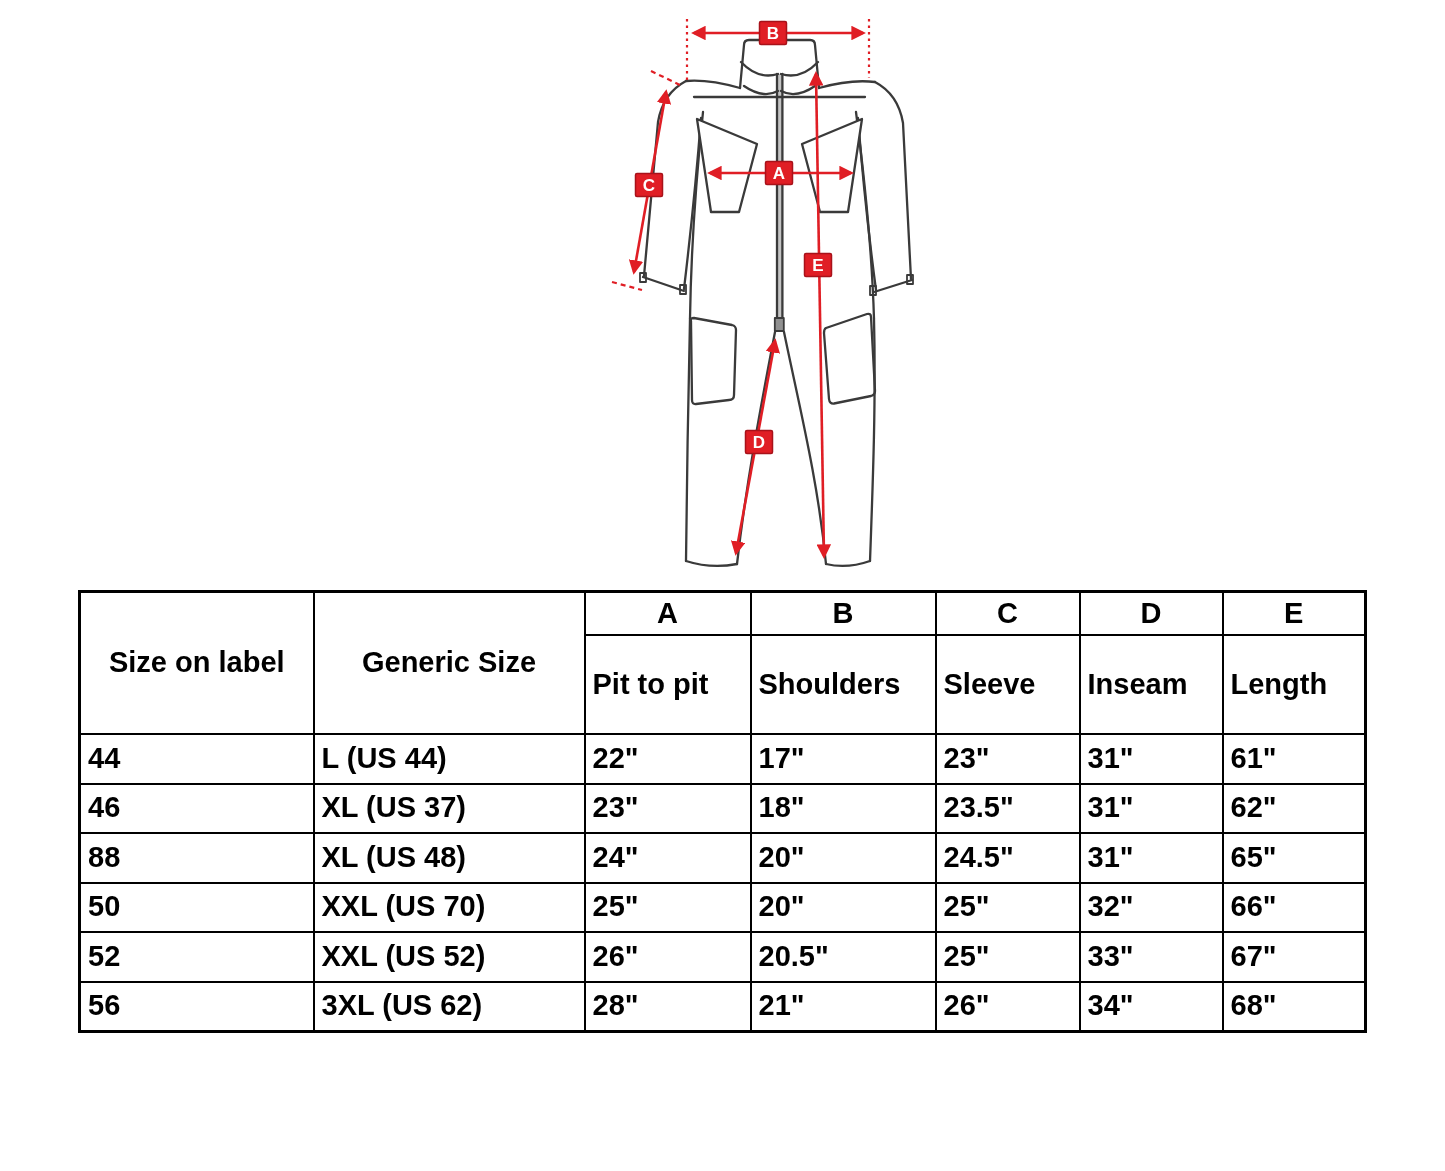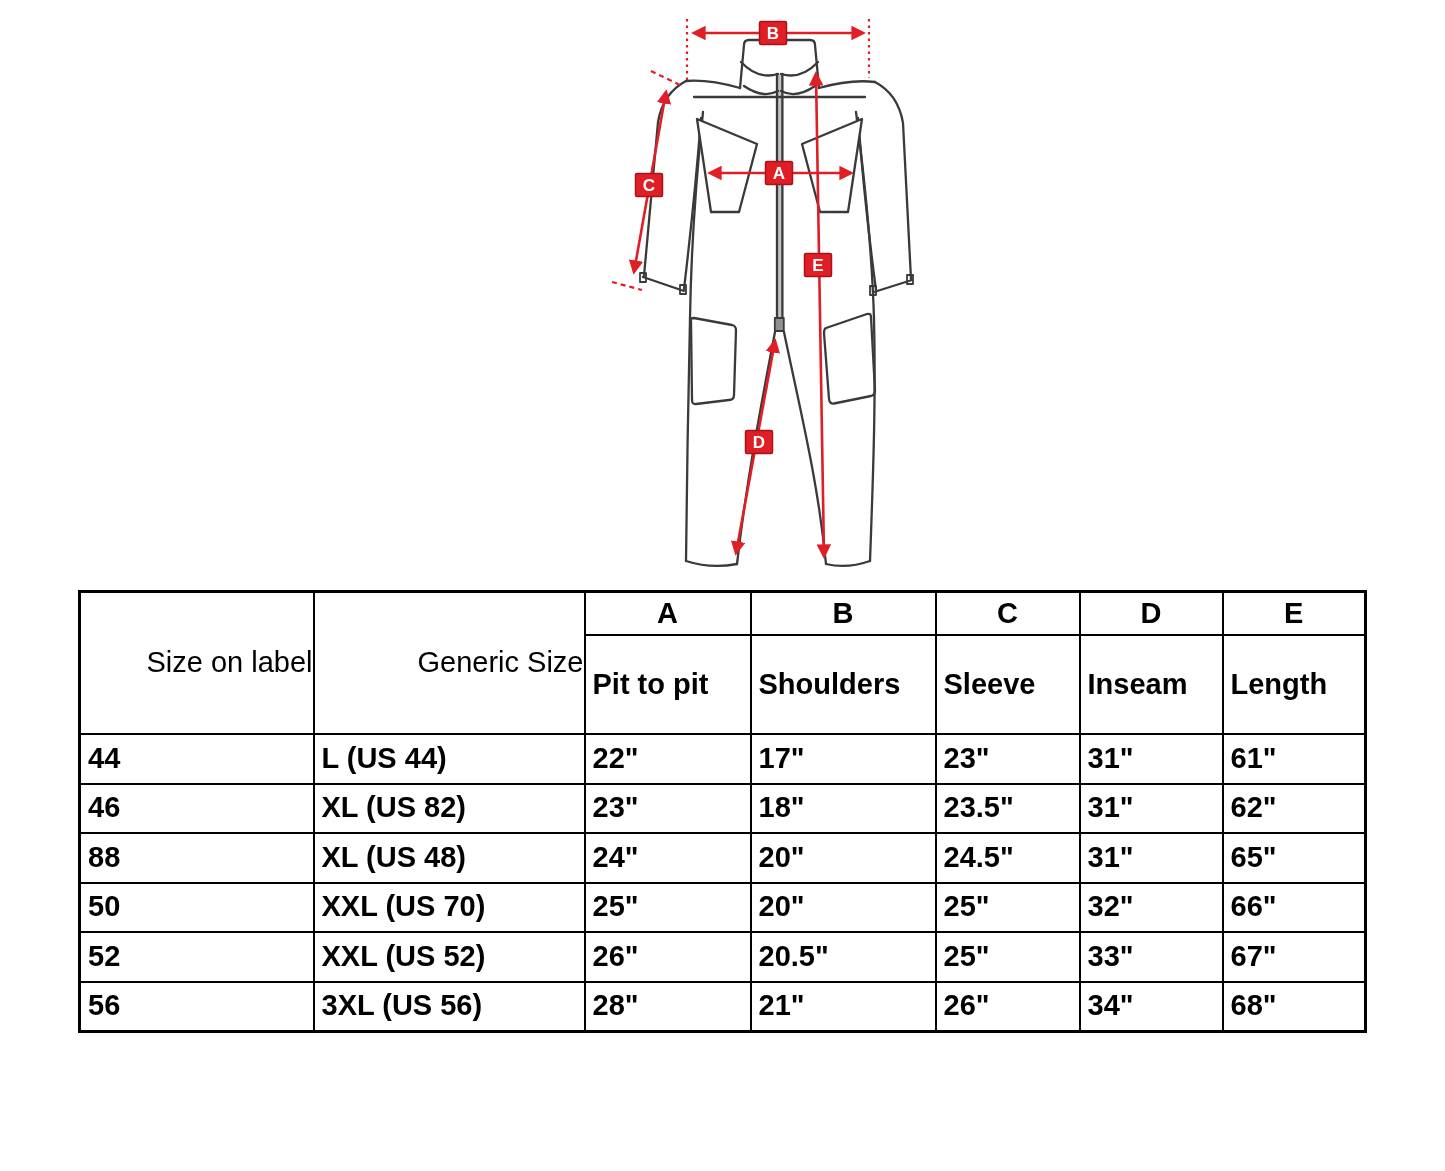--- a/index.html
+++ b/index.html
@@ -16,21 +16,21 @@
     border:3px solid #000;background:#fff;
   }
   .size-table th,.size-table td{
     border:2px solid #000;
     font-size:29px;line-height:1.1;
     padding:0 4px 0 7px;
     text-align:left;vertical-align:middle;
     white-space:nowrap;overflow:hidden;
     font-weight:700;
   }
-  .size-table th.h-main{font-weight:400;text-align:right;padding:0;}
+  .size-table th.h-main{font-weight:700;text-align:center;padding:0;}
   .size-table th.h-letter{font-weight:700;text-align:center;height:41px;padding:0;}
   .size-table th.h-label{height:97px;font-weight:700;}
   .size-table tbody td{height:47.5px;}
 </style>
 </head>
 <body>
 
 <div class="stage">
 
   <div class="diagram-wrap">
@@ -150,21 +150,21 @@
         <td>44</td>
         <td>L (US 44)</td>
         <td>22"</td>
         <td>17"</td>
         <td>23"</td>
         <td>31"</td>
         <td>61"</td>
       </tr>
       <tr>
         <td>46</td>
-        <td>XL (US 82)</td>
+        <td>XL (US 37)</td>
         <td>23"</td>
         <td>18"</td>
         <td>23.5"</td>
         <td>31"</td>
         <td>62"</td>
       </tr>
       <tr>
         <td>88</td>
         <td>XL (US 48)</td>
         <td>24"</td>
@@ -186,21 +186,21 @@
         <td>52</td>
         <td>XXL (US 52)</td>
         <td>26"</td>
         <td>20.5"</td>
         <td>25"</td>
         <td>33"</td>
         <td>67"</td>
       </tr>
       <tr>
         <td>56</td>
-        <td>3XL (US 56)</td>
+        <td>3XL (US 62)</td>
         <td>28"</td>
         <td>21"</td>
         <td>26"</td>
         <td>34"</td>
         <td>68"</td>
       </tr>
     </tbody>
   </table>
 
 </div>

